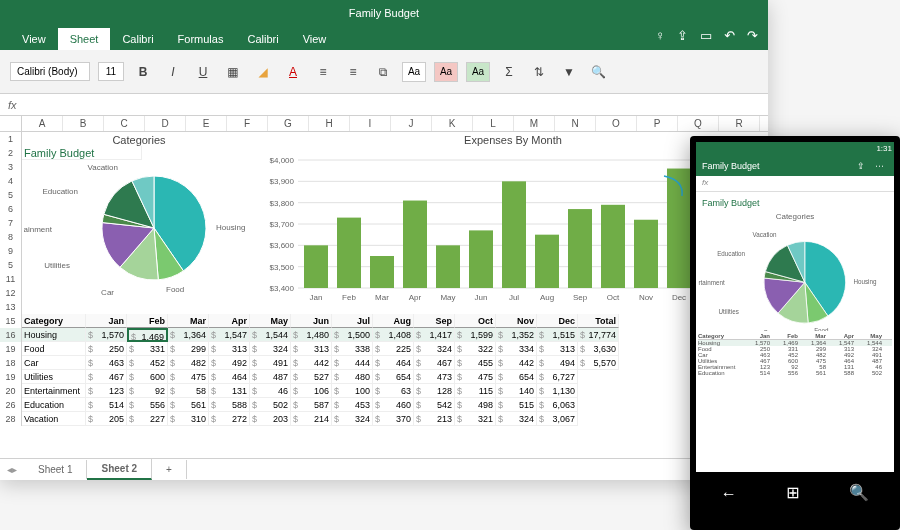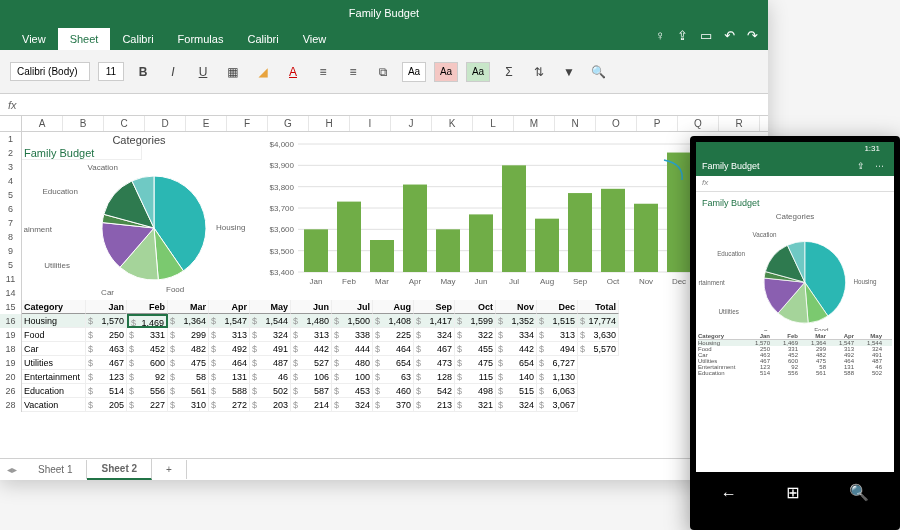--- a/index.html
+++ b/index.html
@@ -32,21 +32,21 @@
 .pie-wrap { width: 230px; text-align: center; }
 .chart-title { font-size: 11px; color: #444; margin-bottom: 4px; }
 .bar-wrap { flex: 1; position: relative; }
 .annotation { position: absolute; right: 18px; top: 4px; color: #2aa3c9; font-family: cursive; font-size: 13px; }
 .sheet-tabs { height: 22px; border-top: 1px solid #d0d0d0; display: flex; align-items: center; font-size: 10px; }
 .stab { padding: 4px 14px; border-right: 1px solid #d0d0d0; color: #666; cursor: pointer; }
 .stab.active { background: #fff; font-weight: 600; border-bottom: 2px solid #217346; }
 
 .phone { position: absolute; right: 0; top: 136px; width: 210px; height: 394px; background: #000; border-radius: 4px; box-shadow: 0 6px 24px rgba(0,0,0,0.4); padding: 6px; }
 .phone-screen { background: #fff; width: 100%; height: 330px; font-size: 8px; }
-.phone-status { background: #217346; color: #fff; height: 14px; text-align: right; padding: 2px 14px; font-size: 8px; }
+.phone-status { background: #217346; color: #fff; height: 14px; text-align: right; padding: 2px 2px; font-size: 8px; }
 .phone-title { background: #217346; color: #fff; height: 20px; display: flex; align-items: center; padding: 0 6px; font-size: 9px; justify-content: space-between; }
 .phone-fx { height: 16px; border-bottom: 1px solid #ddd; padding: 2px 6px; font-style: italic; color: #888; }
 .phone-nav { height: 40px; display: flex; align-items: center; justify-content: space-around; color: #fff; font-size: 16px; }
 svg text { font-size: 8px; fill: #666; }
 </style>
 </head>
 <body>
 
 <div class="window">
   <div class="titlebar">Family Budget</div>
@@ -132,20 +132,21 @@
             <text x="46" y="118" text-anchor="end">Utilities</text>
             <path d="M130,78 L78.2829741767394,72.58250611479845 A52,52 0 0,1 79.82717719188969,64.33662371644672 Z" fill="#4a8a4a" stroke="#fff"></path>
             <text x="28" y="82" text-anchor="end">Entertainment</text>
             <path d="M130,78 L79.82717719188969,64.33662371644672 A52,52 0 0,1 107.92856465640791,30.9165449242132 Z" fill="#2e7a4f" stroke="#fff"></path>
             <text x="54" y="44" text-anchor="end">Education</text>
             <path d="M130,78 L107.92856465640791,30.9165449242132 A52,52 0 0,1 130.00000000000003,26 Z" fill="#6fc9c4" stroke="#fff"></path>
             <text x="94" y="20" text-anchor="end">Vacation</text>
           </svg>
       </div>
       <div class="bar-wrap">
+        <div class="chart-title" style="text-align:center">Expenses By Month</div>
         <div class="annotation">Holidays</div>
         <svg id="bar-svg" width="460" height="156" viewBox="0 0 460 156">
             <line x1="34" x2="430" y1="138" y2="138" stroke="#e0e0e0"></line>
             <text x="30" y="141" text-anchor="end">$3,400</text>
             <line x1="34" x2="430" y1="116.66666666666667" y2="116.66666666666667" stroke="#e0e0e0"></line>
             <text x="30" y="119.66666666666667" text-anchor="end">$3,500</text>
             <line x1="34" x2="430" y1="95.33333333333334" y2="95.33333333333334" stroke="#e0e0e0"></line>
             <text x="30" y="98.33333333333334" text-anchor="end">$3,600</text>
             <line x1="34" x2="430" y1="74" y2="74" stroke="#e0e0e0"></line>
             <text x="30" y="77" text-anchor="end">$3,700</text>
@@ -206,21 +207,24 @@
         <div class="data-row">
           <div class="rownum">9</div>
         </div>
         <div class="data-row">
           <div class="rownum">5</div>
         </div>
         <div class="data-row">
           <div class="rownum">11</div>
         </div>
         <div class="data-row">
-          <div class="rownum">14</div>
+          <div class="rownum">12</div>
+        </div>
+        <div class="data-row">
+          <div class="rownum">13</div>
         </div>
       </div>
 
     <div class="data-row header-row" id="table-header">
       <div class="rownum">15</div>
     <div class="cell" style="width: 64px;">Category</div>
         <div class="cell" style="text-align: right;">Jan</div>
         <div class="cell" style="text-align: right;">Feb</div>
         <div class="cell" style="text-align: right;">Mar</div>
         <div class="cell" style="text-align: right;">Apr</div>

